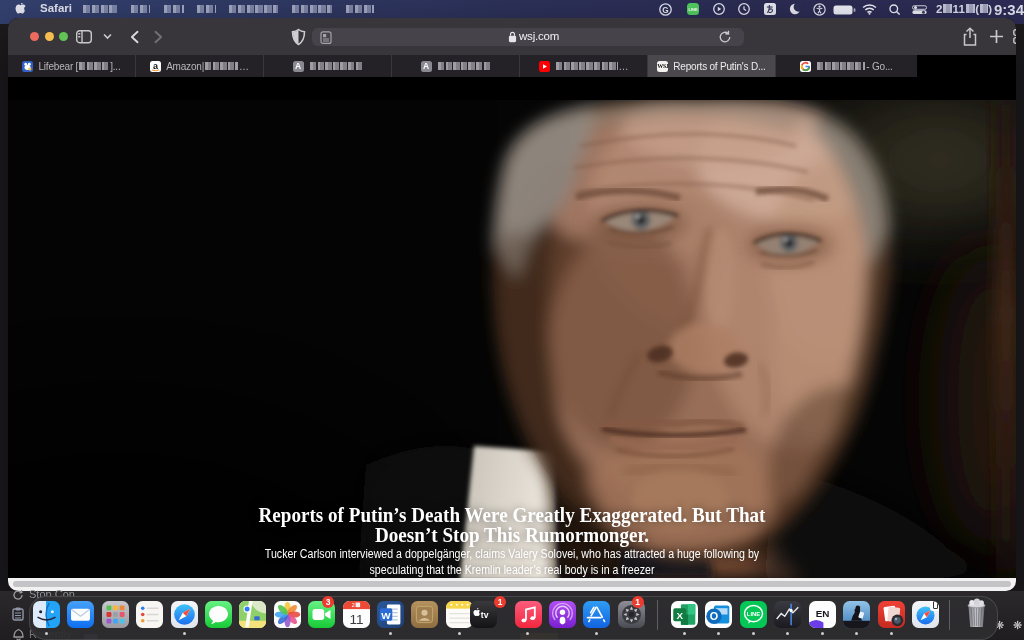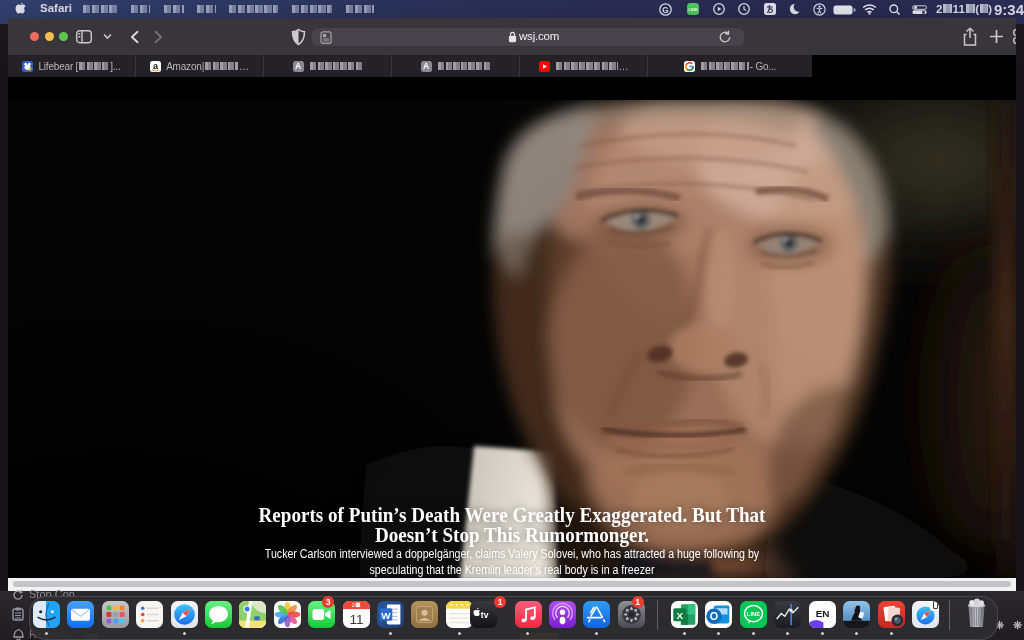--- a/index.html
+++ b/index.html
@@ -9,25 +9,25 @@
   #menubar { position:absolute; left:0; top:0; width:1024px; height:24px;
     background:linear-gradient(90deg,#33406e 0%,#2f3a64 22%,#2c3058 50%,#2b2b52 75%,#2c2c55 100%);
     color:#dfe0ec; font-size:11px; }
   #menubar .item { position:absolute; top:0; line-height:17px; }
   .jpb { position:absolute; top:4.5px; height:8.5px; opacity:.72;
     background:repeating-linear-gradient(90deg,#ccd0e2 0 3px,#9aa0bf 3px 7.4px, transparent 7.4px 8.8px); }
   .kj { display:inline-block; width:9px; height:9px; margin:0 0.5px; opacity:.9;
     background:linear-gradient(90deg,#d0d2e0 0 2.8px,#a8adc8 2.8px 6.6px,#d0d2e0 6.6px 9px); }
   
   #win { position:absolute; left:8px; top:18px; width:1008px; height:573px;
-     border-radius:0; overflow:hidden; background:#000;
+     border-radius:10px; overflow:hidden; background:#000;
      box-shadow:0 18px 40px rgba(0,0,0,.55); }
   #toolbar { position:absolute; left:0; top:0; width:1008px; height:37px; background:#38363a; }
   .tl { position:absolute; top:13.5px; width:9px; height:9px; border-radius:50%; }
-  #tabbar { position:absolute; left:0; top:37px; width:804px; height:22px; background:#242226; display:flex; }
+  #tabbar { position:absolute; left:0; top:37px; width:909px; height:22px; background:#242226; display:flex; }
   .tab { position:relative; height:22px; flex:0 0 128px; display:flex; align-items:center; justify-content:center;
      color:#b8b6ba; font-size:10px; border-right:1px solid #39373b; white-space:nowrap; overflow:hidden; letter-spacing:-0.2px; }
   .tab .fav { width:11px; height:11px; border-radius:2.5px; margin-right:5px; flex:0 0 auto; position:relative; }
   .tab.active { background:#4a484c; color:#ececee; }
   .tb { display:inline-block; height:7.5px; opacity:.88; margin:0 1px;
     background:repeating-linear-gradient(90deg,#b0aeb4 0 2.6px,#8e8c94 2.6px 6.4px, transparent 6.4px 7.6px); }
   #wsjhead { position:absolute; left:0; top:59px; width:1008px; height:23px; background:#1a191b; }
   #masthead { position:absolute; left:0; top:5px; width:100%; text-align:center; color:#f2f1ef;
      font-family:"Liberation Serif", serif; font-weight:bold; font-size:14px; letter-spacing:0px;
      transform:scaleX(.74); }
@@ -186,20 +186,21 @@
         <span class="fav" style="background:#8a8890;color:#fff;font-size:8.5px;line-height:11px;text-align:center;font-weight:bold;">A</span>
         <span class="tb" style="width:52px;"></span>
       </div>
       <div class="tab">
         <span class="fav" style="background:#8a8890;color:#fff;font-size:8.5px;line-height:11px;text-align:center;font-weight:bold;">A</span>
         <span class="tb" style="width:52px;"></span>
       </div>
       <div class="tab"><span class="fav" style="background:#f00;"><svg width="11" height="11" viewBox="0 0 11 11">
             <path d="M4 3.2 L8 5.5 L4 7.8 Z" fill="#fff"></path>
           </svg></span><span class="tb" style="width:62px;"></span>…</div>
+      <div class="tab active"><span class="fav" style="background:#f4f2ee;color:#16130f;font-family:'Liberation Serif',serif;font-weight:bold;font-size:6px;line-height:11px;text-align:center;letter-spacing:-0.4px;">WSJ</span>Reports of Putin's D...</div>
       <div class="tab" style="border-right:none;flex:1 1 auto;min-width:0;"><span class="fav" style="background:#fff;"><svg width="11" height="11" viewBox="0 0 11 11">
             <path d="M9.3 5.5 a3.8 3.8 0 1 1 -1.1 -2.7" fill="none" stroke="#ea4335" stroke-width="1.6"></path>
             <path d="M9.3 5.5 a3.8 3.8 0 0 1 -6.5 2.7" fill="none" stroke="#34a853" stroke-width="1.6"></path>
             <path d="M2.8 8.2 a3.8 3.8 0 0 1 -0.8 -4.2" fill="none" stroke="#fbbc05" stroke-width="1.6"></path>
             <path d="M5.5 5.5 H9.5" stroke="#4285f4" stroke-width="1.6"></path>
           </svg></span><span class="tb" style="width:48px;"></span> - Go...</div>
     </div>
     <div id="photo">
     <svg width="1008" height="478" viewBox="0 0 1008 478">
       <defs>

